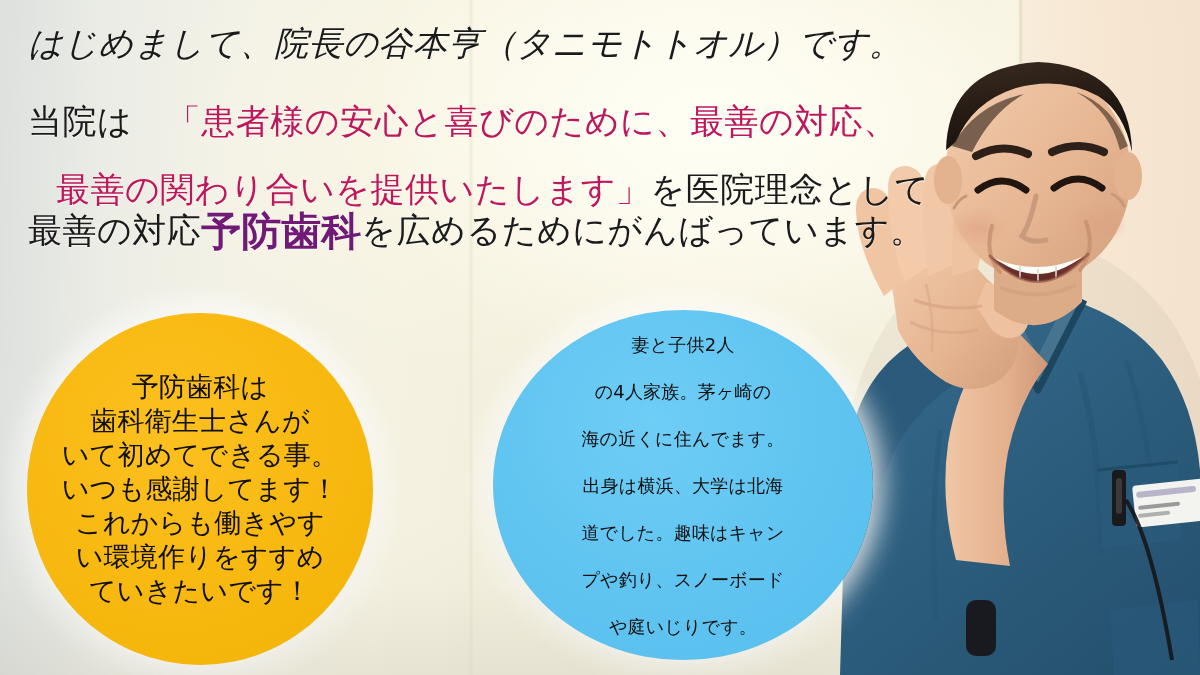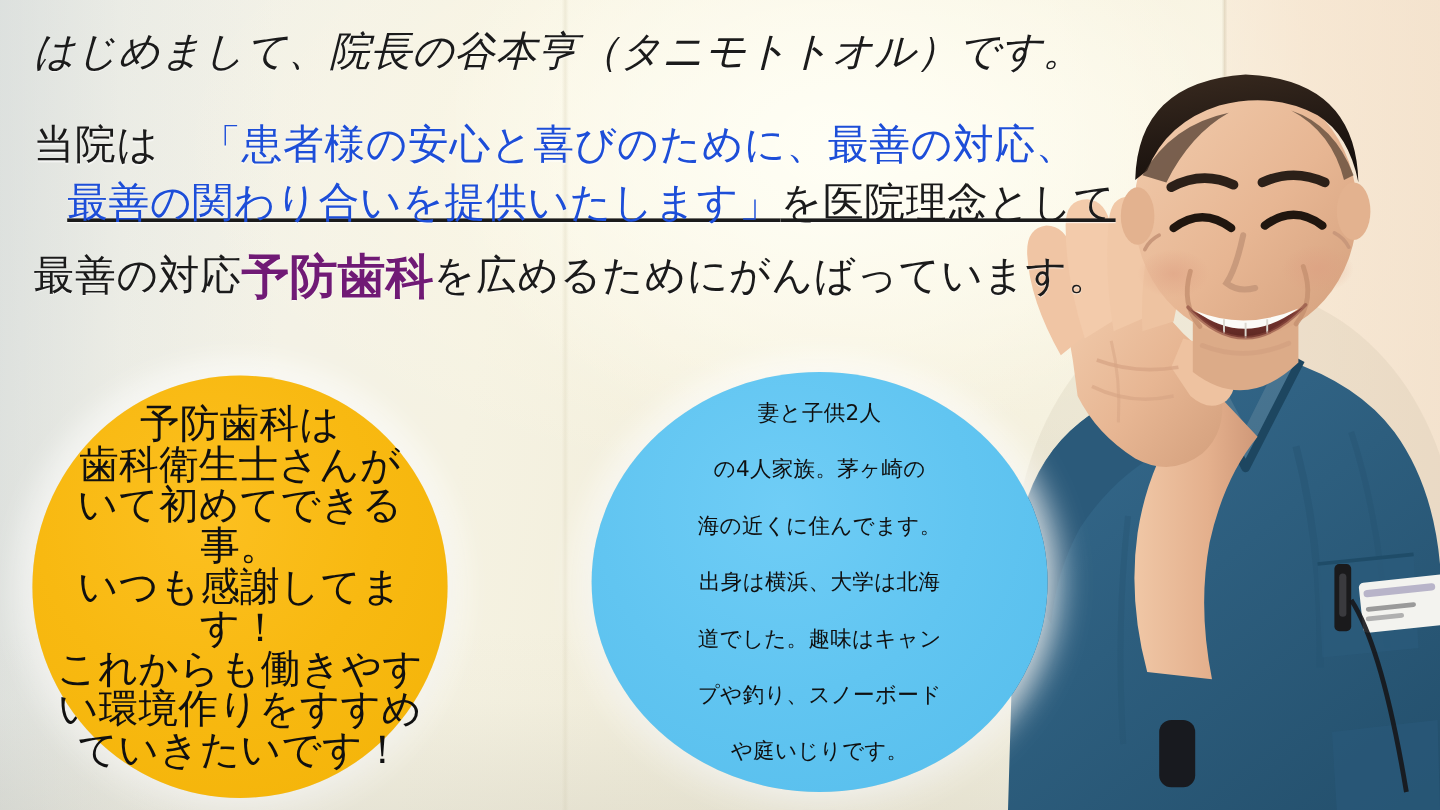--- a/index.html
+++ b/index.html
@@ -60,39 +60,39 @@
   .line{
     white-space:pre;
     color:#1b1b1b;
     font-size:34px;
     line-height:1;
     letter-spacing:0.5px;
     text-shadow:0 1px 1px rgba(255,255,255,0.65);
   }
   .l1{position:absolute;left:28px;top:26px;font-style:italic;}
   .l2{position:absolute;left:28px;top:104px;}
-  .l3{position:absolute;left:56px;top:152px;text-decoration:underline;}
+  .l3{position:absolute;left:56px;top:172px;}
   .l4{position:absolute;left:28px;top:208px;}
-  .red{color:#1d4ed8;}
+  .red{color:#be185d;}
   .red-strong{
     color:#701a75;font-weight:700;font-size:40px;
     letter-spacing:0px;
   }
   .l4 .red-strong{position:relative;top:3px;}
 
   
   .bubble{
     position:absolute;border-radius:50%;
     display:flex;align-items:center;justify-content:center;
     box-shadow:0 0 26px 10px rgba(255,255,255,0.75),
                0 6px 18px rgba(130,120,95,0.18);
   }
   .bubble-text{
     color:#101010;
-    font-size:33px;
+    font-size:27px;
     line-height:34px;
     text-align:center;
     white-space:pre-line;
     letter-spacing:0.2px;
     padding:0 8px;
   }
   #bubble-yellow{
     left:27px;top:313px;width:346px;height:352px;
     background:radial-gradient(circle at 42% 34%, #fcc020 0%, #f8b911 46%, #f3b307 100%);
   }

